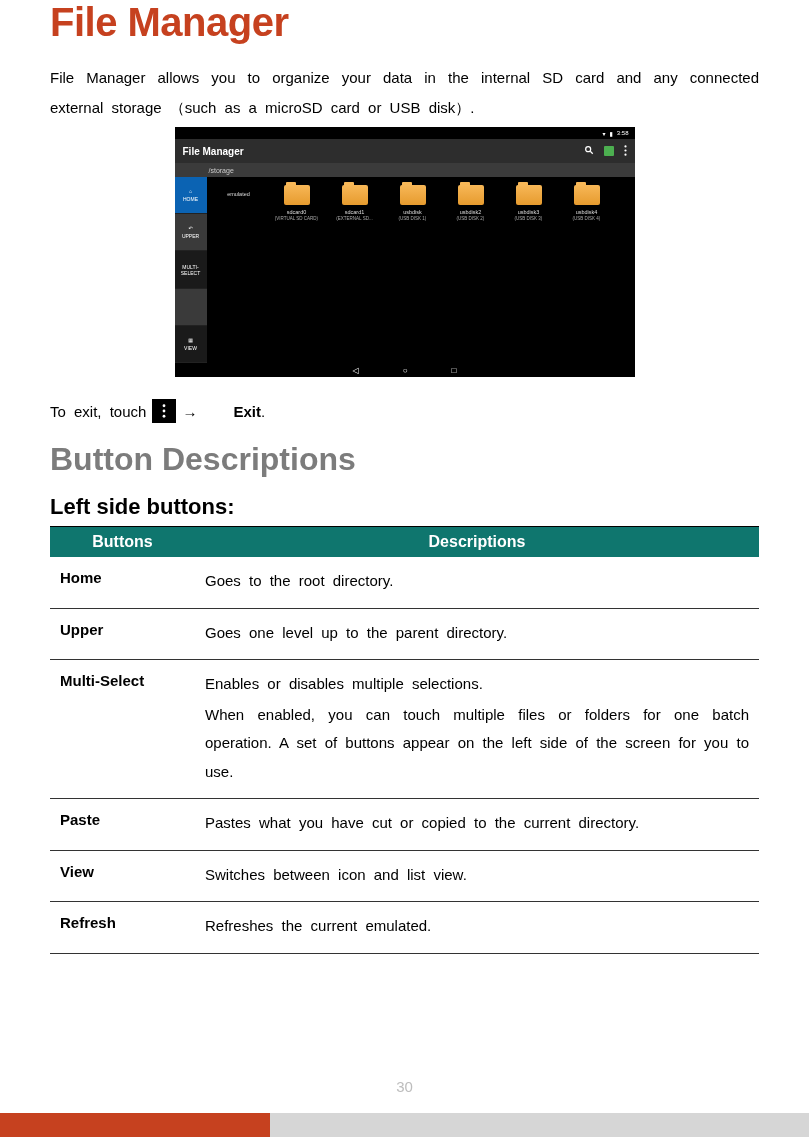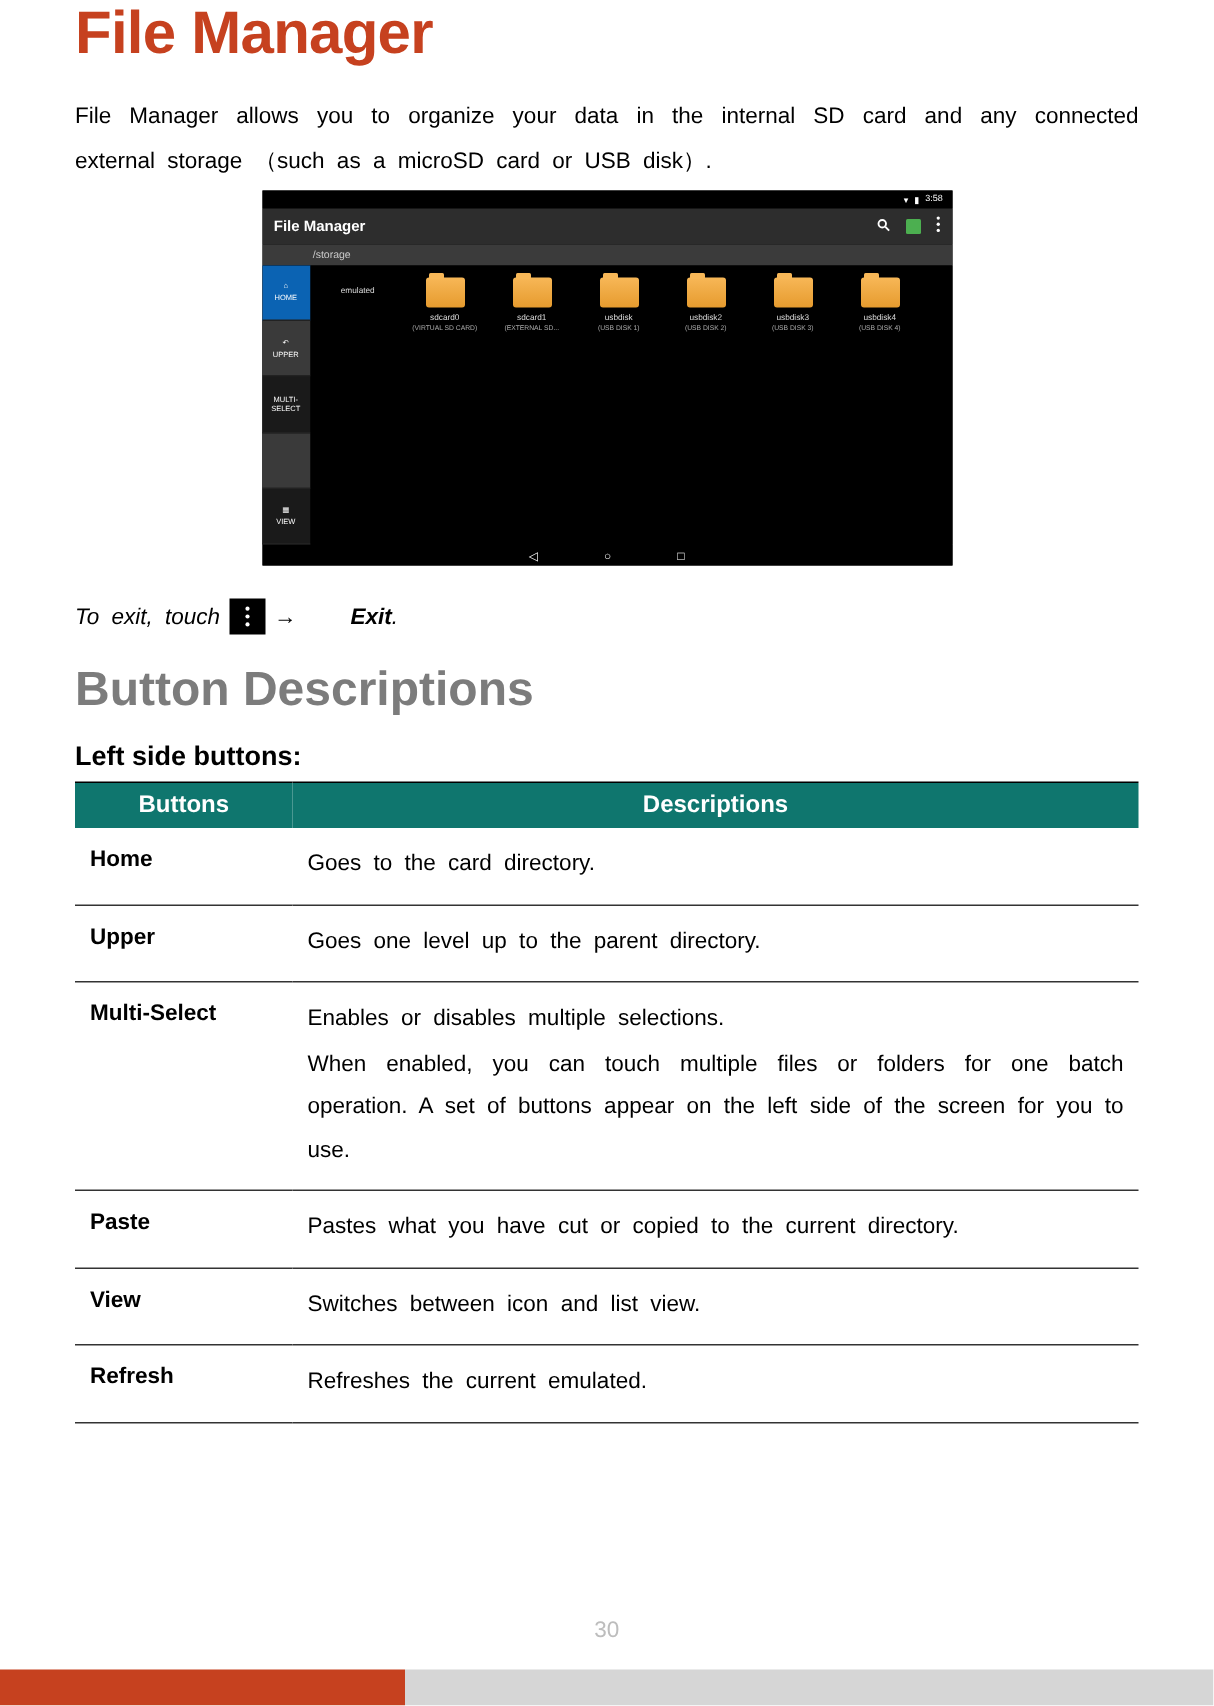--- a/index.html
+++ b/index.html
@@ -75,41 +75,41 @@
   .shot .item .lbl { line-height:1.2; }
   .shot .item .sub { font-size:4.5px; color:#aaa; }
   .shot .item.emulated .lbl { margin-top: 6px; }
   .shot .navbar {
     height:14px; background:#000; display:flex;
     justify-content:center; gap:44px; align-items:center;
     color:#fff; font-size:8px;
   }
 
   
-  .exit-line { font-size:15px; word-spacing:4px; display:flex; align-items:center; gap:6px; margin-bottom:18px;font-style:italic; }
+  .exit-line { font-size:15px; word-spacing:4px; display:flex; align-items:center; gap:6px; margin-bottom:18px; }
   .menu-icon {
     display:inline-flex; align-items:center; justify-content:center;
     width:24px; height:24px; background:#000; color:#fff;
     vertical-align:middle;
   }
   .menu-icon svg { width:4px; height:14px; }
   .arrow { font-size:15px; }
   .exit-bold { font-weight:900; font-family: Arial, sans-serif; margin-left: 30px; }
 
   h1.sub-title {
     font-family: Arial, sans-serif;
     font-weight: 900;
     font-size: 32px;
     color: #7c7c7c;
     margin-bottom: 16px;
   }
   h3.side-title {
     font-family: Arial, sans-serif;
     font-weight: 900;
-    font-size: 18px;
+    font-size: 22px;
     margin-bottom: 6px;
   }
 
   table.desc {
     width:100%; border-collapse: collapse;
   }
   table.desc th {
     background:#0f766e; color:#fff;
     font-family: Arial, sans-serif; font-weight:900;
     font-size:16px; padding:6px 8px; text-align:center;
@@ -266,21 +266,21 @@
     <thead>
       <tr>
         <th class="c1">Buttons</th>
         <th>Descriptions</th>
       </tr>
     </thead>
     <tbody id="tbody">
         <tr>
           <td class="name">Home</td>
           <td class="desc">
-            <p>Goes to the card directory.</p>
+            <p>Goes to the root directory.</p>
           </td>
         </tr>
         <tr>
           <td class="name">Upper</td>
           <td class="desc">
             <p>Goes one level up to the parent directory.</p>
           </td>
         </tr>
         <tr>
           <td class="name">Multi-Select</td>

